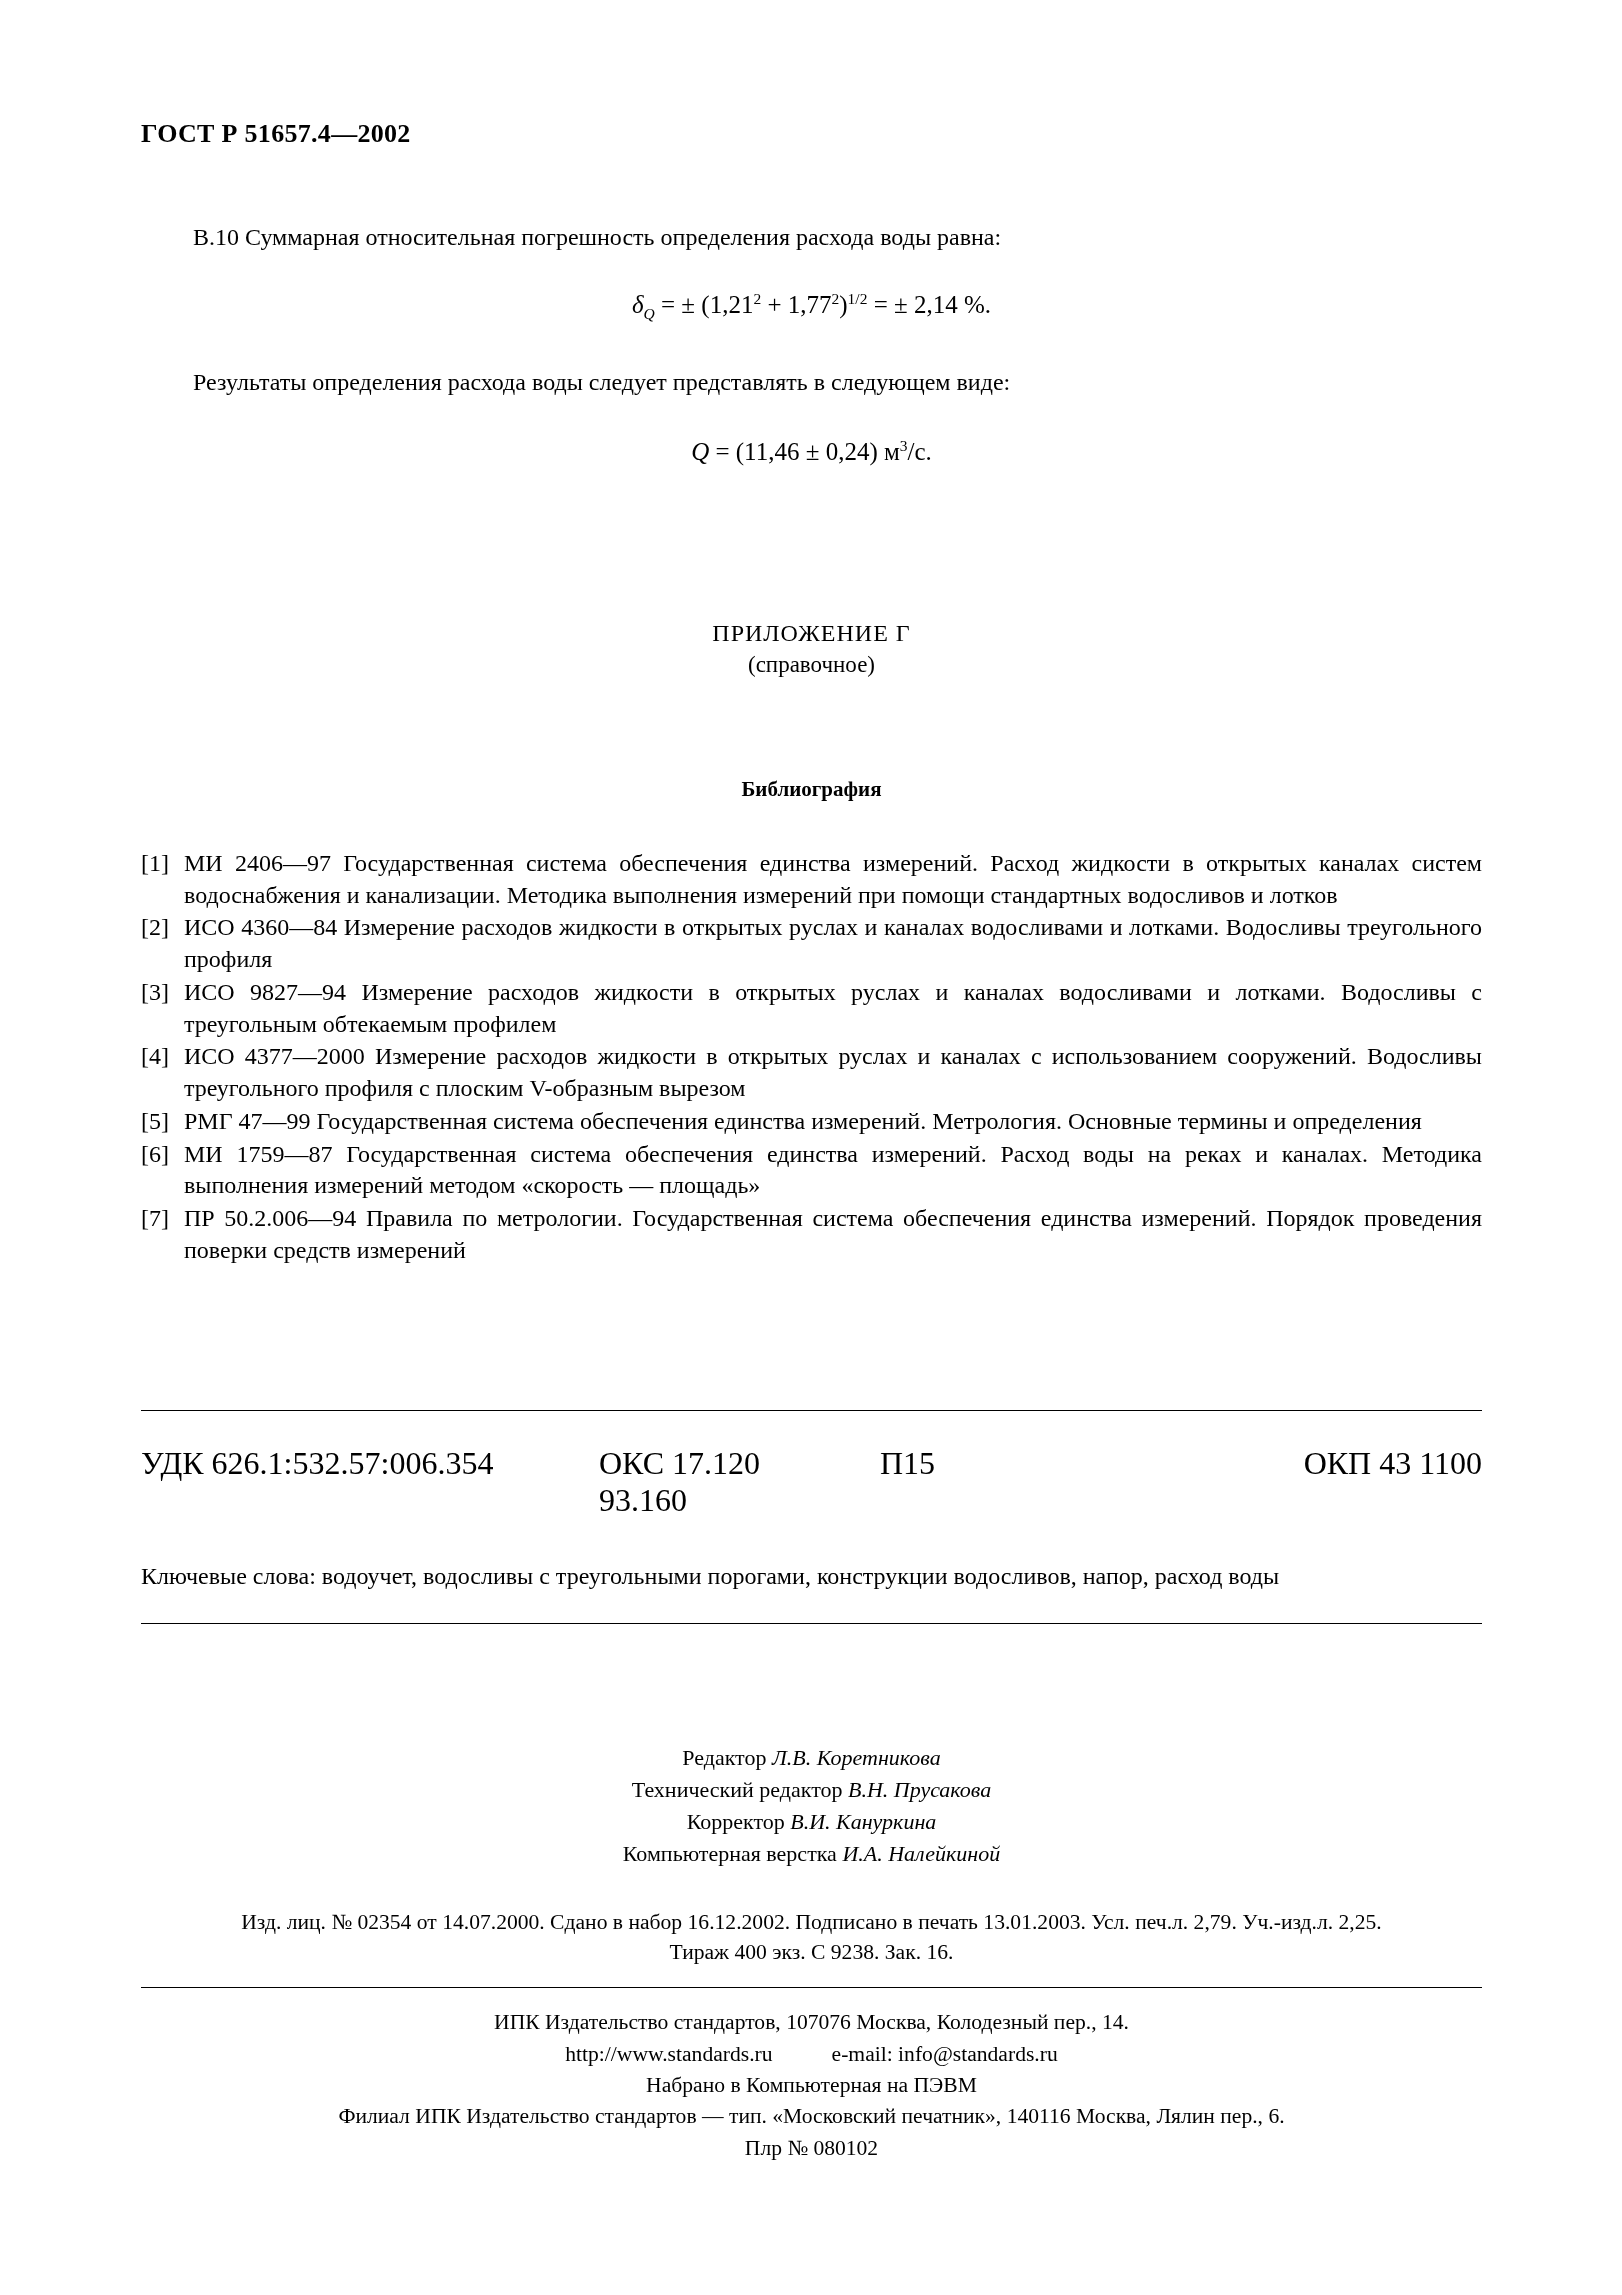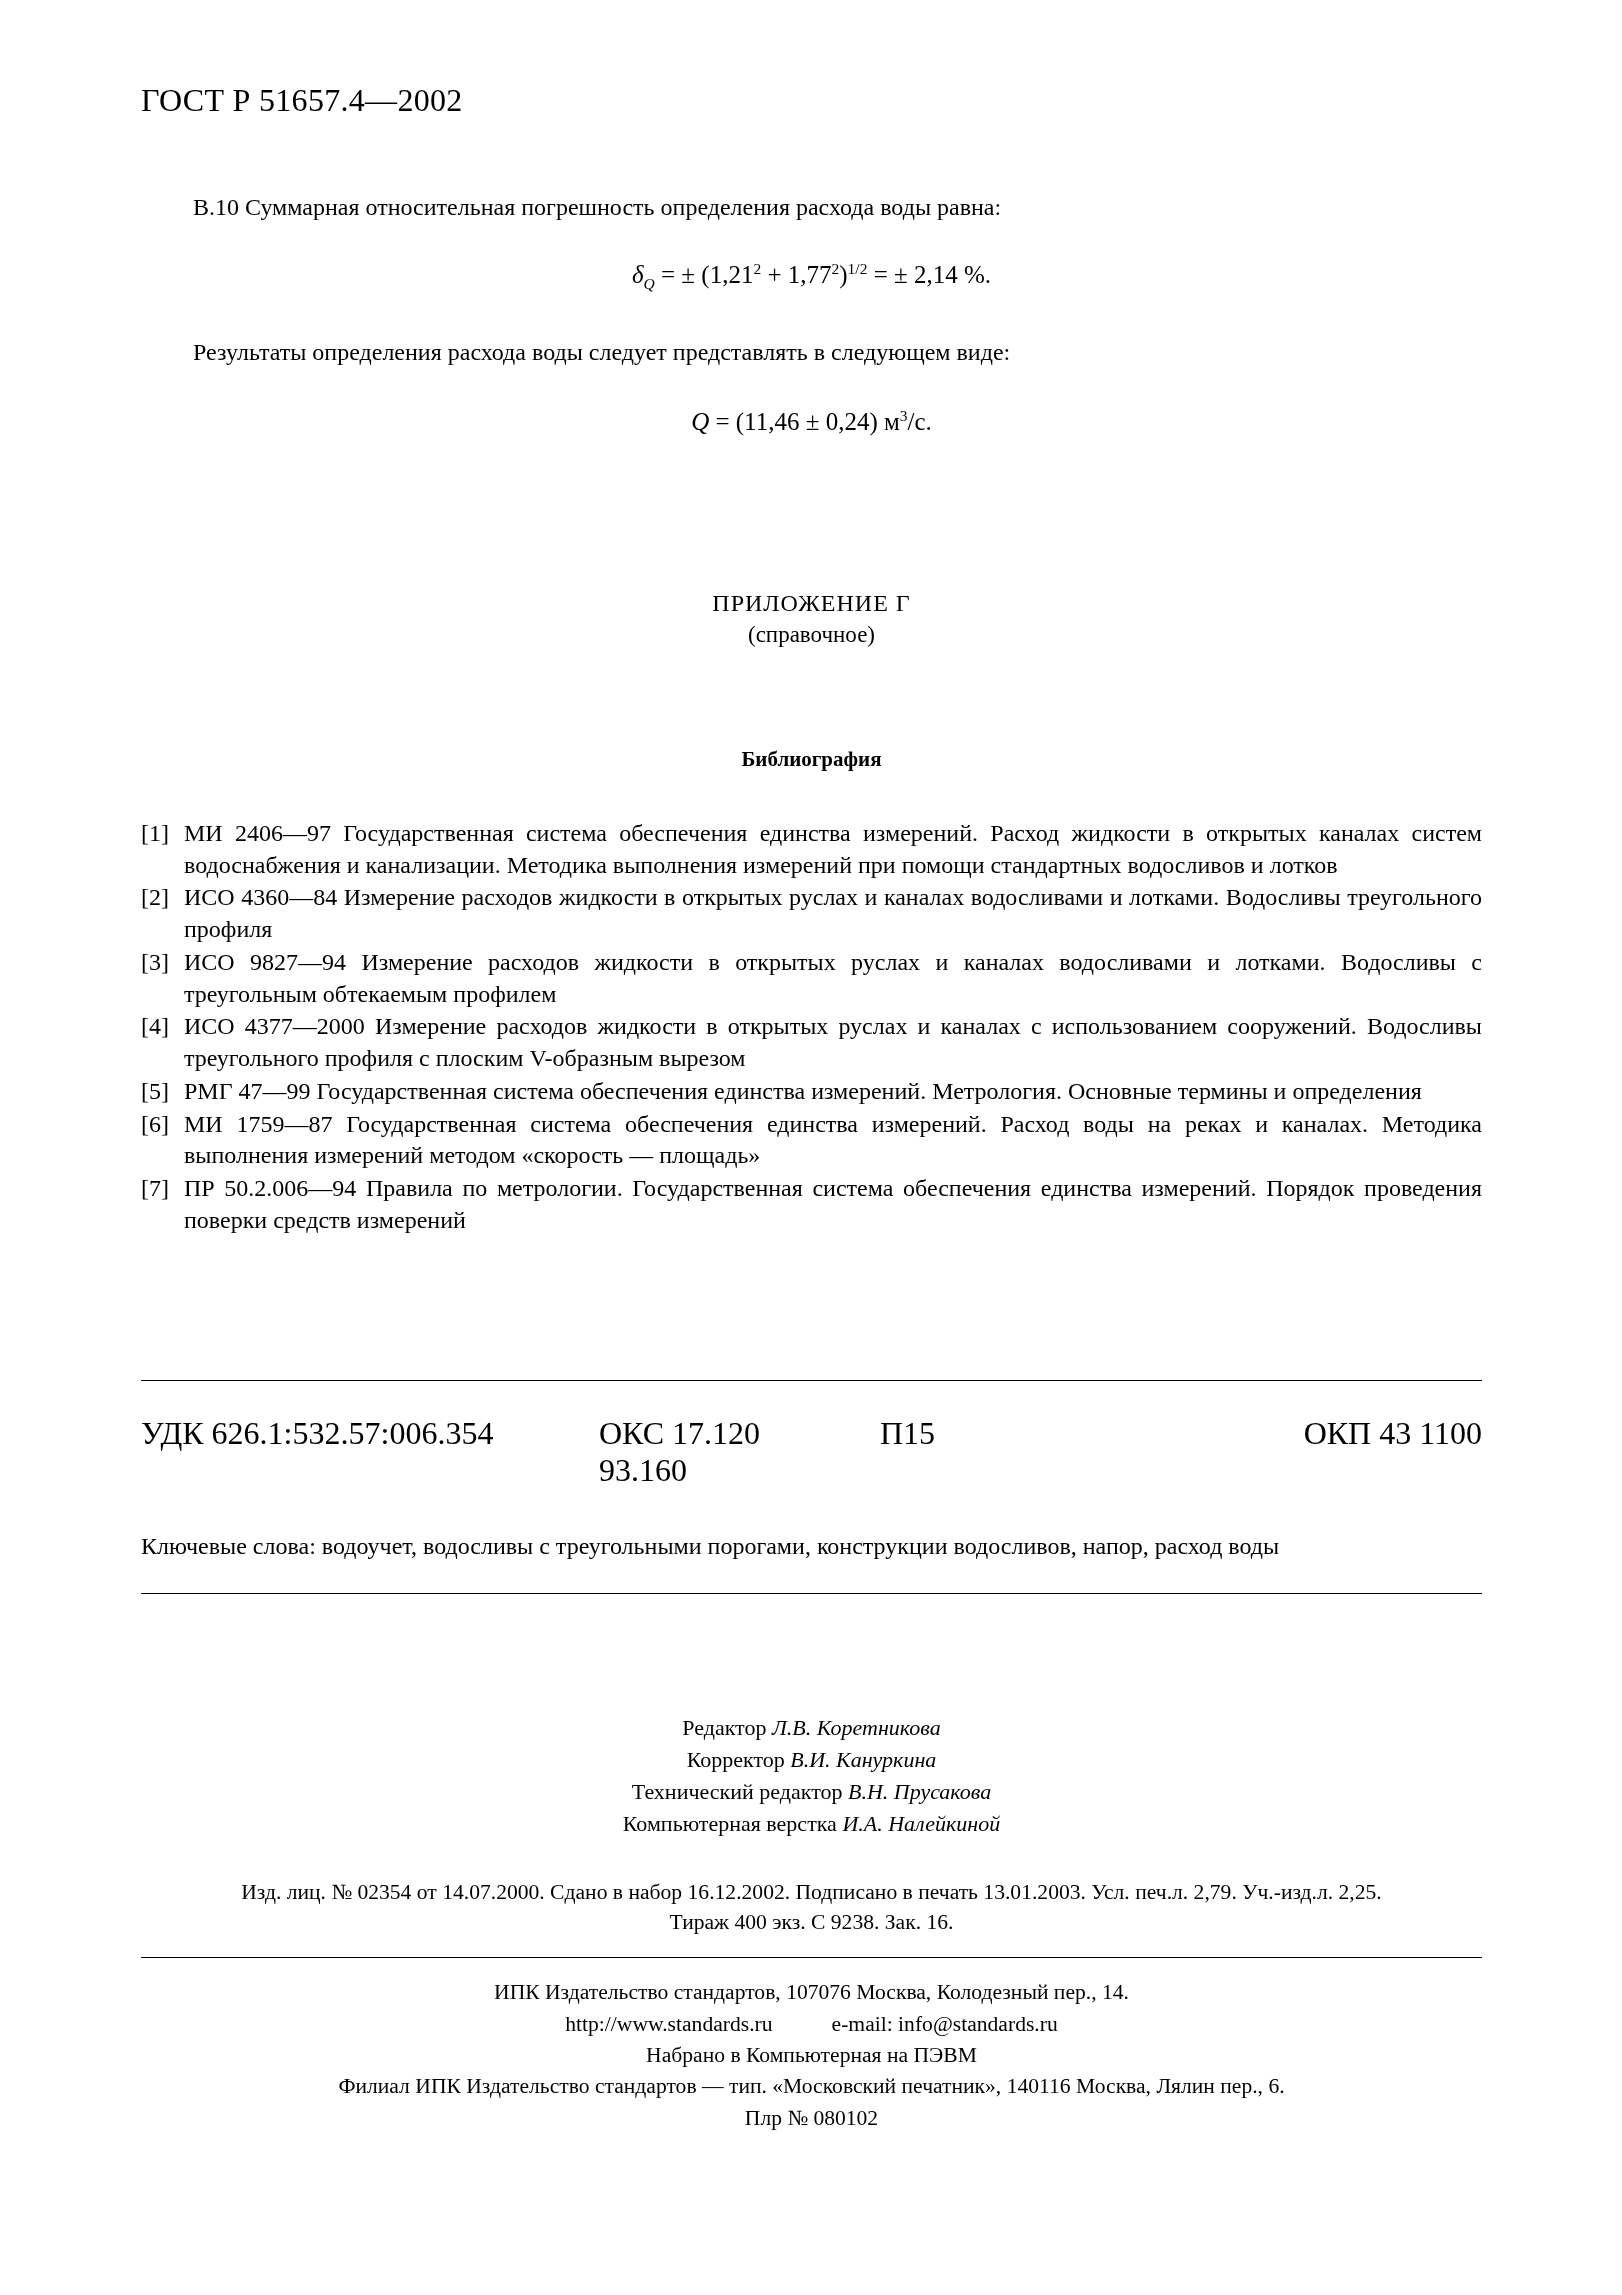--- a/index.html
+++ b/index.html
@@ -21,24 +21,24 @@
     padding: 0;
     overflow: hidden;
   }
   .content {
     position: absolute;
     left: 141px;
     top: 0;
     width: 1341px;
   }
   .doc-header {
-    margin-top: 82px;
+    margin-top: 119px;
     font-family: "Liberation Serif", serif;
-    font-size: 32px;
-    font-weight: normal;
+    font-size: 26px;
+    font-weight: bold;
     letter-spacing: 0.3px;
   }
   .para {
     font-size: 24px;
     line-height: 1.35;
     text-align: justify;
   }
   .indent {
     text-indent: 52px;
   }
@@ -223,22 +223,22 @@
       <div class="code-p15">П15</div>
       <div class="code-okp">ОКП 43 1100</div>
     </div>
 
     <div class="keywords">Ключевые слова: водоучет, водосливы с треугольными порогами, конструкции водосливов, напор, расход воды</div>
 
     <hr class="rule rule-2">
 
     <div class="credits">
       <div><span>Редактор </span><span class="nm">Л.В. Коретникова</span></div>
+      <div><span>Технический редактор </span><span class="nm">В.Н. Прусакова</span></div>
       <div><span>Корректор </span><span class="nm">В.И. Кануркина</span></div>
-      <div><span>Технический редактор </span><span class="nm">В.Н. Прусакова</span></div>
       <div><span>Компьютерная верстка </span><span class="nm">И.А. Налейкиной</span></div>
     </div>
 
     <div class="imprint">
       <div>Изд. лиц. № 02354 от 14.07.2000. Сдано в набор 16.12.2002. Подписано в печать 13.01.2003. Усл. печ.л. 2,79. Уч.-изд.л. 2,25.</div>
       <div>Тираж   400   экз. С 9238. Зак. 16.</div>
     </div>
 
     <hr class="rule rule-3">
 

